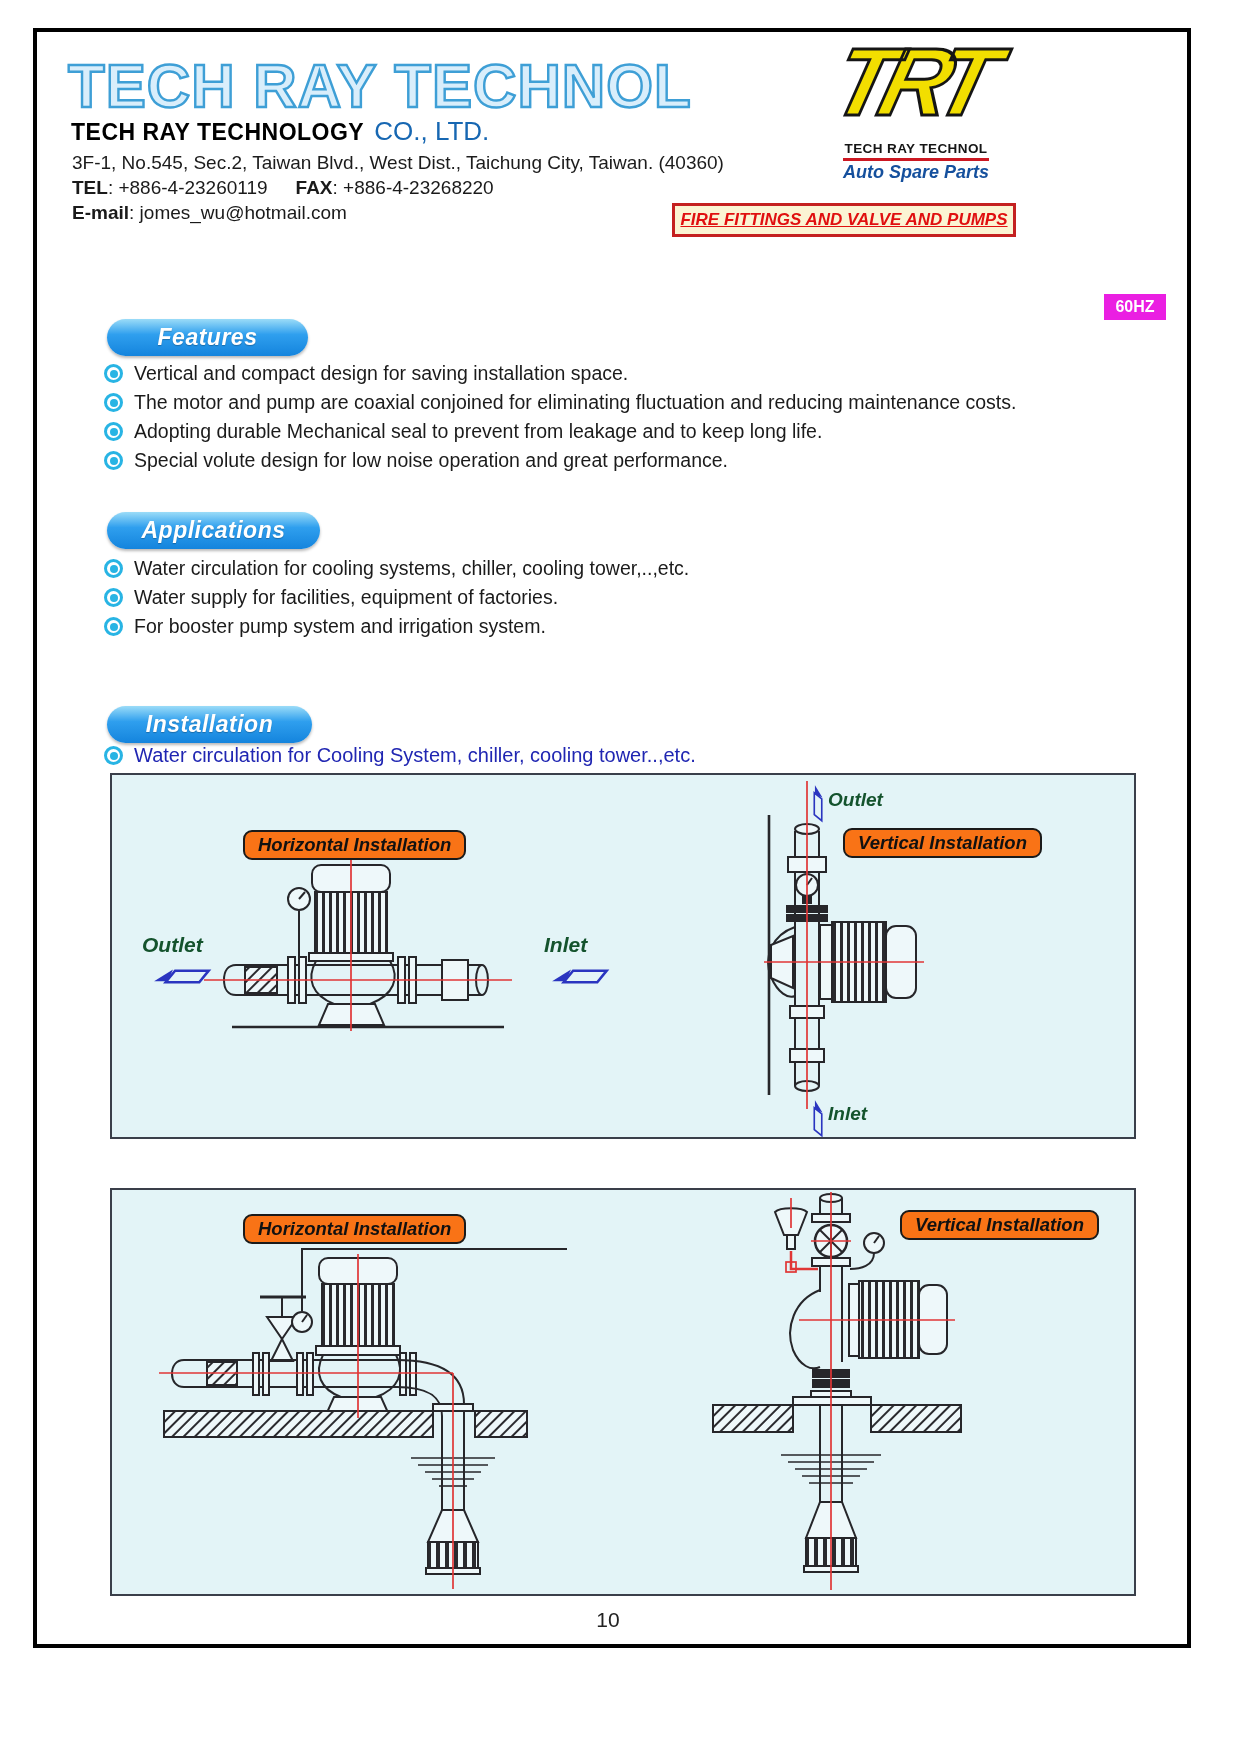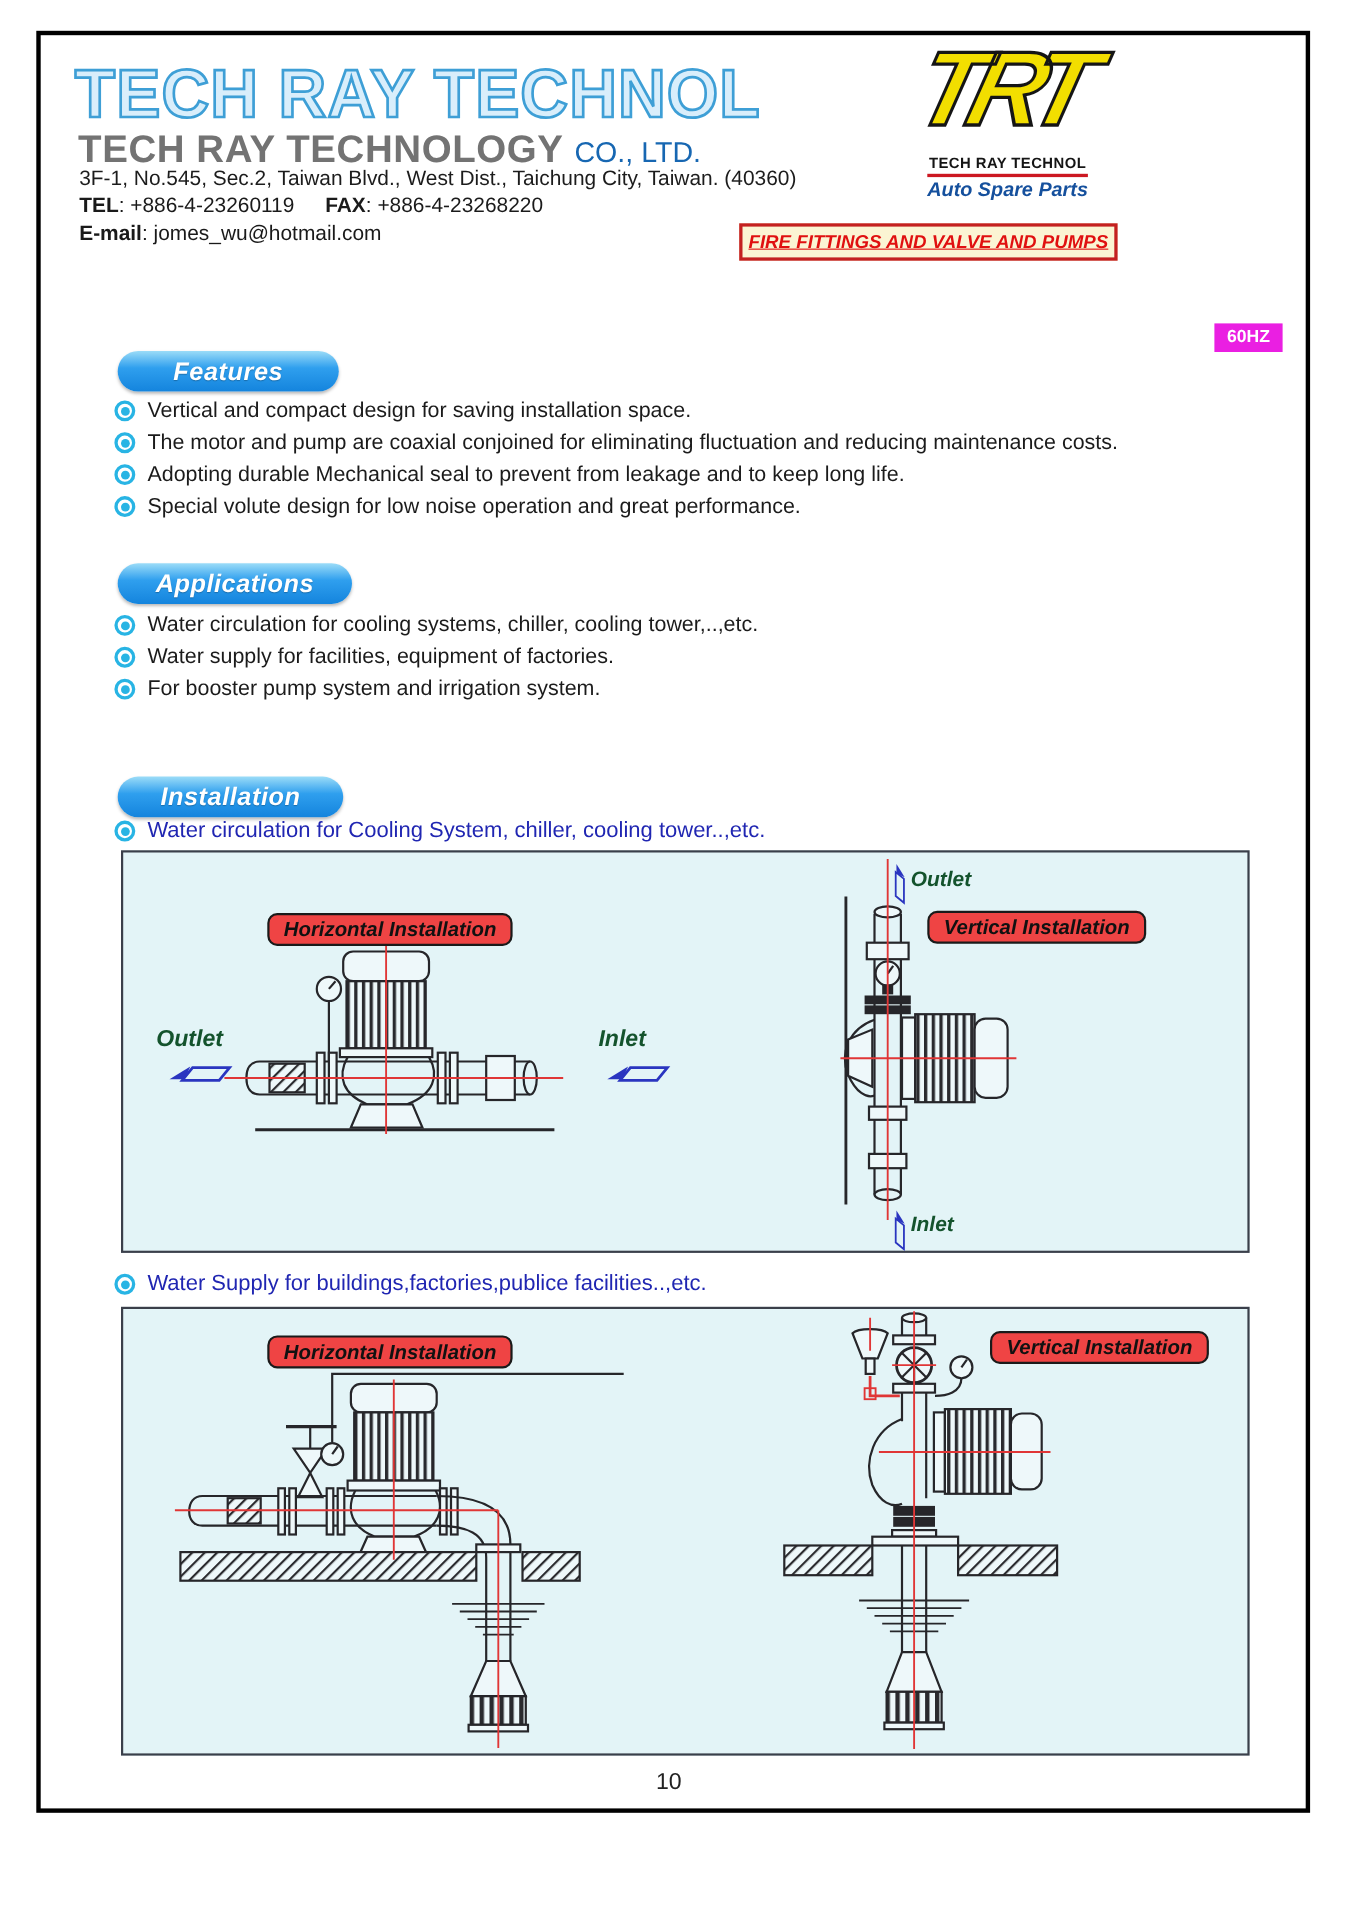--- a/index.html
+++ b/index.html
@@ -3,21 +3,21 @@
 <meta charset="utf-8">
 <style>
   html,body{margin:0;padding:0;background:#fff;}
   .page{position:relative;width:1240px;height:1754px;background:#ffffff;overflow:hidden;
         font-family:"Liberation Sans",sans-serif;color:#1a1a1a;}
   .frame{position:absolute;left:33px;top:28px;width:1150px;height:1612px;border:4px solid #000;}
   
   .big-title{position:absolute;left:68px;top:50px;font-size:62px;font-weight:bold;letter-spacing:1px;
              color:#d9eefb;-webkit-text-stroke:2.5px #3e9fd6;white-space:nowrap;transform:scaleX(0.97);transform-origin:left;}
   .company-line{position:absolute;left:71px;top:116px;white-space:nowrap;}
-  .company-name{font-size:35px;font-weight:bold;color:#737373;letter-spacing:0.5px;}
+  .company-name{font-size:23px;font-weight:bold;color:#000000;letter-spacing:0.5px;}
   .company-suffix{font-size:26px;color:#1767b2;margin-left:10px;}
   .addr{position:absolute;left:72px;top:152px;font-size:19px;color:#1c1c1c;white-space:nowrap;}
   .telline{position:absolute;left:72px;top:177px;font-size:19px;white-space:nowrap;}
   .telline b{font-weight:bold;}
   .faxpart{margin-left:28px;text-align:center;}
   .emailline{position:absolute;left:72px;top:202px;font-size:19px;white-space:nowrap;}
   
   .logo-mono{position:absolute;left:836px;top:34px;font-size:96px;font-style:italic;font-weight:bold;
              color:#f2de00;-webkit-text-stroke:3px #151515;letter-spacing:-12px;transform:skewX(-14deg);line-height:1;}
   .logo-line1{position:absolute;left:843px;top:141px;width:146px;font-size:13.5px;font-weight:bold;color:#151515;
@@ -36,21 +36,21 @@
         box-shadow:0 2px 3px rgba(0,0,0,0.28);text-shadow:0 1px 1px rgba(0,0,0,0.25);margin-top:12px;}
   
   .row{position:absolute;left:104px;display:flex;align-items:flex-start;gap:11px;white-space:nowrap;}
   .bullet{flex:0 0 auto;width:13px;height:13px;border-radius:50%;border:3px solid #28b4e4;margin-top:2px;position:relative;}
   .bullet .dot{position:absolute;left:2.5px;top:2.5px;width:8px;height:8px;border-radius:50%;background:#28b4e4;}
   .rowtext{font-size:19.5px;color:#1b1b1b;}
   .subhead .rowtext{font-size:20px;font-weight:normal;color:#2026b2;}
   
   .dbox{position:absolute;left:110px;width:1022px;background:#e3f4f7;border:2px solid #3a3f4a;box-sizing:content-box;}
   .dsvg{position:absolute;left:0;top:0;}
-  .dlabel{position:absolute;border:2px solid #1a1a1a;border-radius:9px;background:#ef4444;padding:2px 13px;
+  .dlabel{position:absolute;border:2px solid #1a1a1a;border-radius:9px;background:#f97316;padding:2px 13px;
           font-style:italic;font-weight:bold;font-size:18.5px;color:#111;white-space:nowrap;}
   .flowlabel{position:absolute;font-style:italic;font-weight:bold;font-size:21px;color:#14532d;white-space:nowrap;}
   .flowlabel.small{font-size:19px;}
   .pagenum{position:absolute;left:33px;top:1608px;width:1150px;text-align:center;font-size:21px;color:#222;}
 </style>
 </head>
 <body>
 
 <div class="page">
   <div class="frame"></div>
@@ -200,26 +200,20 @@
       <use href="#flowArrow" xlink:href="#flowArrow" transform="translate(705,324) rotate(90) scale(0.68)"></use>
     </svg>
     <div class="dlabel" style="left:131px;top:55px;">Horizontal Installation</div>
     <div class="dlabel" style="left:731px;top:53px;">Vertical Installation</div>
     <div class="flowlabel" style="left:30px;top:158px;">Outlet</div>
     <div class="flowlabel" style="left:432px;top:158px;">Inlet</div>
     <div class="flowlabel small" style="left:716px;top:14px;">Outlet</div>
     <div class="flowlabel small" style="left:716px;top:328px;">Inlet</div>
   </div>
 
-  <div class="row subhead" style="top:1156px">
-    <span class="bullet">
-        <span class="dot"></span>
-      </span>
-    <span class="rowtext">Water Supply for buildings,factories,publice facilities..,etc.</span>
-  </div>
 
   <div class="dbox" style="top:1188px;height:404px;">
     <svg class="dsvg" width="1022" height="404" viewBox="0 0 1022 404" xmlns="http://www.w3.org/2000/svg" xmlns:xlink="http://www.w3.org/1999/xlink">
       <g stroke="#26262a" stroke-width="2" fill="none">
 
         <path d="M455,59 H190 V121"></path>
         <line x1="148" y1="107" x2="194" y2="107" stroke-width="3"></line>
         <line x1="170" y1="107" x2="170" y2="127"></line>
         <polygon points="155,127 185,127 170,149" fill="#eef8fa"></polygon>
         <polygon points="159,171 181,171 170,149" fill="#eef8fa"></polygon>

